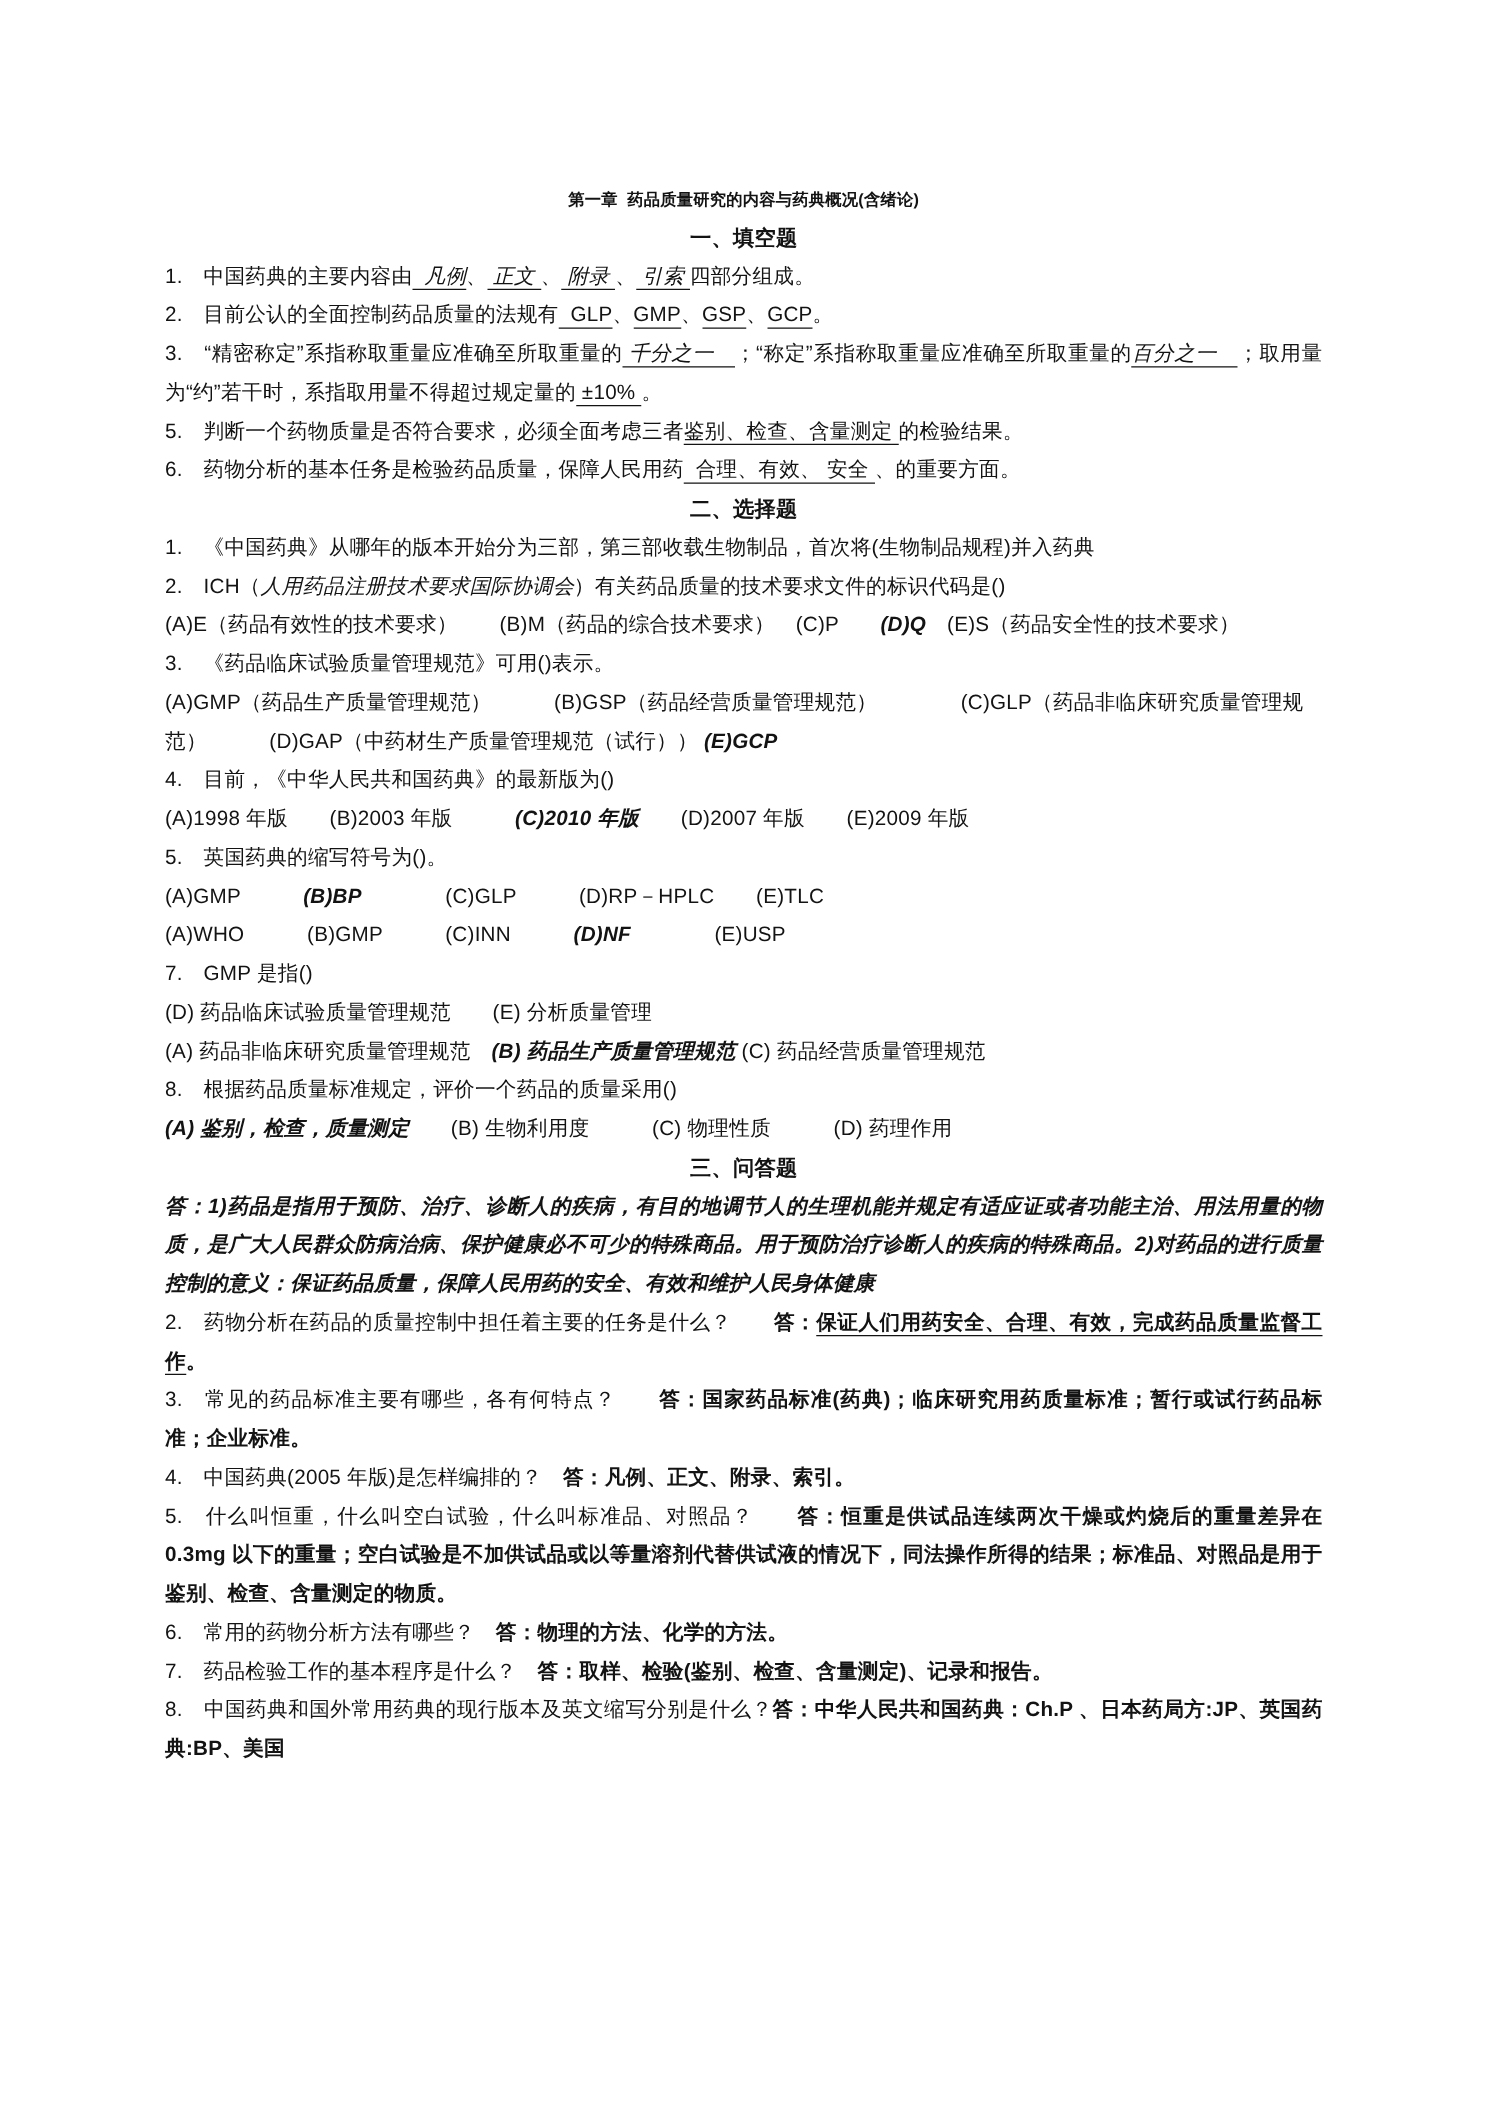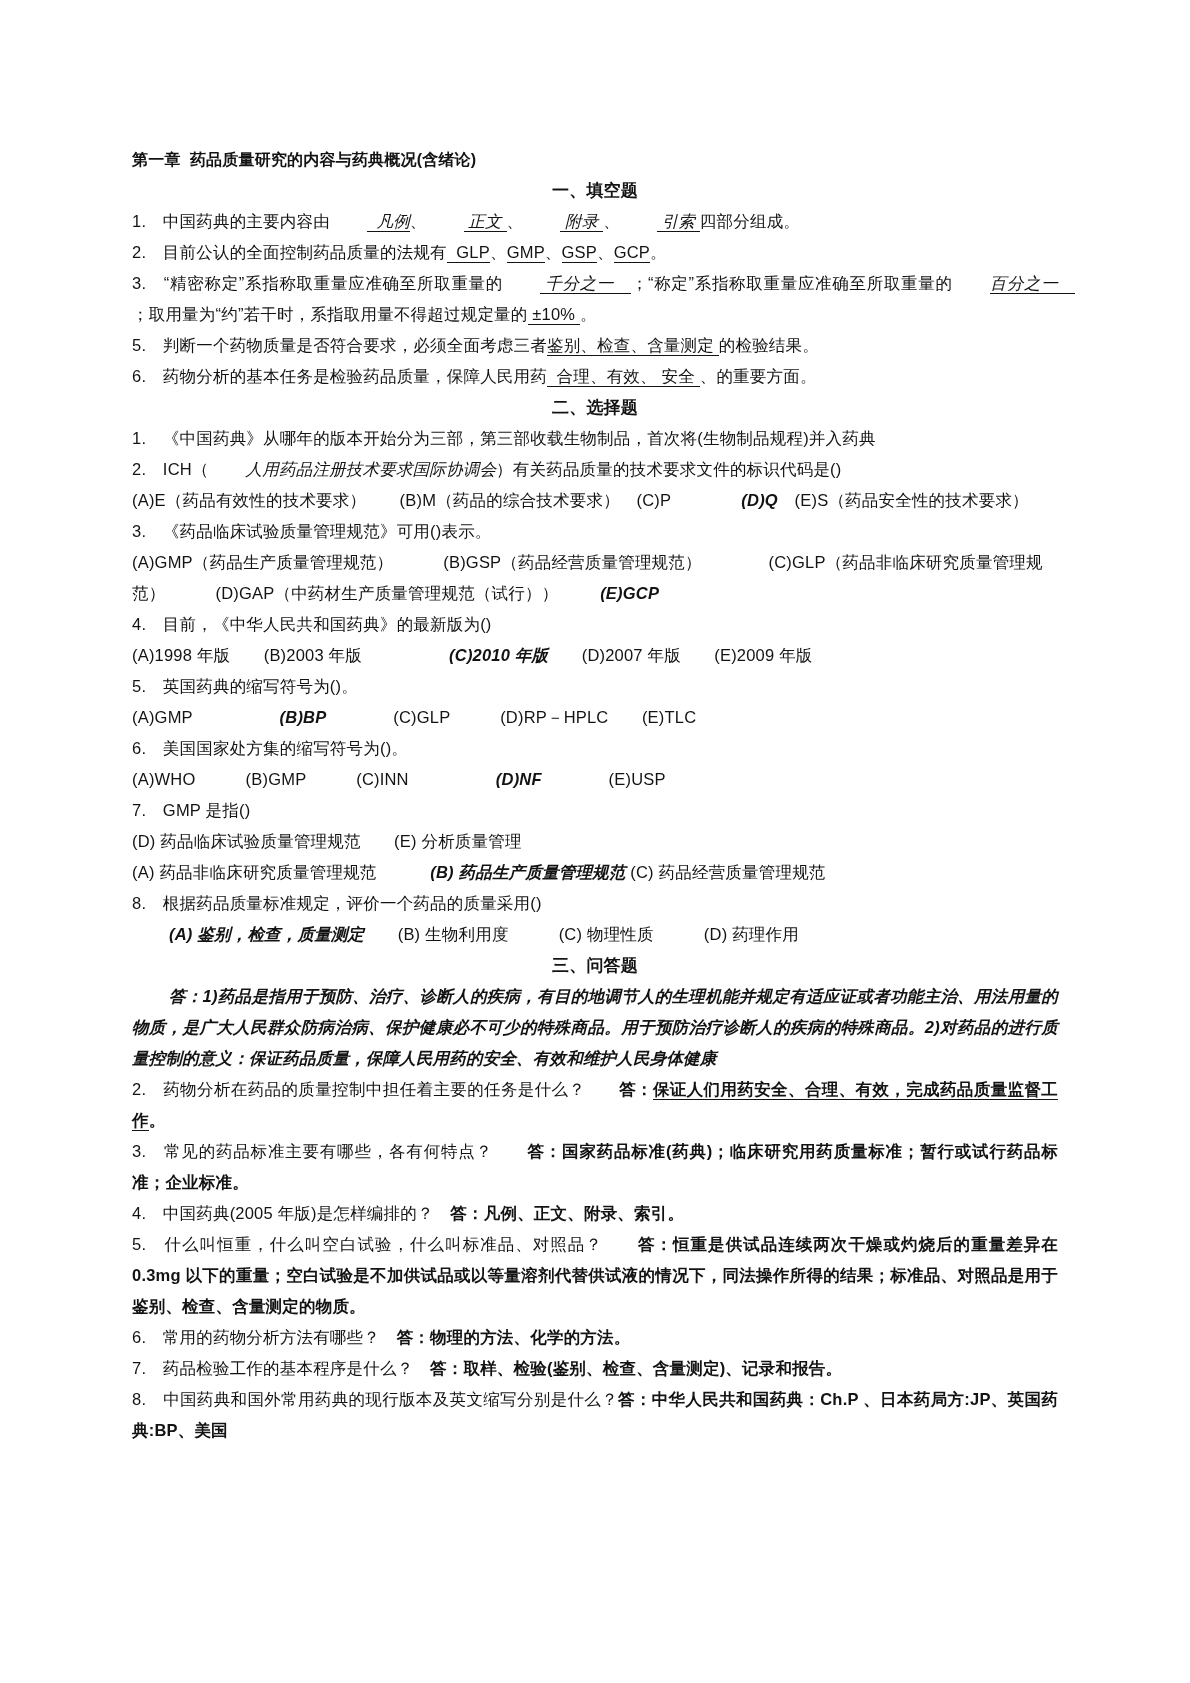--- a/index.html
+++ b/index.html
@@ -19,33 +19,34 @@
     width: 926px;
   }
   .line {
     margin: 0;
     font-size: 16.5px;
     line-height: 31px;
     white-space: pre-wrap;
     letter-spacing: 0.2px;
   }
   .line.title {
+    text-align: center;
     font-weight: bold;
-    font-size: 16px;
+    font-size: 13px;
   }
   .line.heading {
     font-weight: bold;
     font-size: 17px;
     text-align: center;
   }
   .line.fill, .line.qa, .line.answer {
     text-align: justify;
   }
   .seg.b { font-weight: bold; }
-  .seg.i { font-style: italic; margin-left: 37px; }
+  .seg.i { font-style: italic; }
   .seg.u {
     border-bottom: 1.4px solid #131313;
     padding-bottom: 1px;
   }
 </style>
 </head>
 <body>
 
 <div class="page">
   <p class="line title">第一章  药品质量研究的内容与药典概况(含绪论)</p>
@@ -59,21 +60,20 @@
       <p class="line heading"><span class="seg b">二、选择题</span></p>
       <p class="line question"><span class="seg">1.　《中国药典》从哪年的版本开始分为三部，第三部收载生物制品，首次将(生物制品规程)并入药典</span></p>
       <p class="line question"><span class="seg">2.　ICH（</span><span class="seg i">人用药品注册技术要求国际协调会</span><span class="seg">）有关药品质量的技术要求文件的标识代码是()</span></p>
       <p class="line options"><span class="seg">(A)E（药品有效性的技术要求）　　(B)M（药品的综合技术要求）　(C)P　　</span><span class="seg b i">(D)Q</span><span class="seg">　(E)S（药品安全性的技术要求）</span></p>
       <p class="line question"><span class="seg">3.　《药品临床试验质量管理规范》可用()表示。</span></p>
       <p class="line options"><span class="seg">(A)GMP（药品生产质量管理规范）　　　(B)GSP（药品经营质量管理规范）　　　　(C)GLP（药品非临床研究质量管理规范）　　　(D)GAP（中药材生产质量管理规范（试行）） </span><span class="seg b i">(E)GCP</span></p>
       <p class="line question"><span class="seg">4.　目前，《中华人民共和国药典》的最新版为()</span></p>
       <p class="line options"><span class="seg">(A)1998 年版　　(B)2003 年版　　　</span><span class="seg b i">(C)2010 年版</span><span class="seg">　　(D)2007 年版　　(E)2009 年版</span></p>
       <p class="line question"><span class="seg">5.　英国药典的缩写符号为()。</span></p>
       <p class="line options"><span class="seg">(A)GMP　　　</span><span class="seg b i">(B)BP</span><span class="seg">　　　　(C)GLP　　　(D)RP－HPLC　　(E)TLC</span></p>
-      <p class="line question"><span class="seg">6.　美国国家处方集的缩写符号为()。</span></p>
       <p class="line options"><span class="seg">(A)WHO　　　(B)GMP　　　(C)INN　　　</span><span class="seg b i">(D)NF</span><span class="seg">　　　　(E)USP</span></p>
       <p class="line question"><span class="seg">7.　GMP 是指()</span></p>
       <p class="line options"><span class="seg">(D) 药品临床试验质量管理规范　　(E) 分析质量管理</span></p>
       <p class="line options"><span class="seg">(A) 药品非临床研究质量管理规范　</span><span class="seg b i">(B) 药品生产质量管理规范</span><span class="seg"> (C) 药品经营质量管理规范</span></p>
       <p class="line question"><span class="seg">8.　根据药品质量标准规定，评价一个药品的质量采用()</span></p>
       <p class="line options"><span class="seg b i">(A) 鉴别，检查，质量测定</span><span class="seg">　　(B) 生物利用度　　　(C) 物理性质　　　(D) 药理作用</span></p>
       <p class="line heading"><span class="seg b">三、问答题</span></p>
       <p class="line answer"><span class="seg b i">答：1)药品是指用于预防、治疗、诊断人的疾病，有目的地调节人的生理机能并规定有适应证或者功能主治、用法用量的物质，是广大人民群众防病治病、保护健康必不可少的特殊商品。用于预防治疗诊断人的疾病的特殊商品。2)对药品的进行质量控制的意义：保证药品质量，保障人民用药的安全、有效和维护人民身体健康</span></p>
       <p class="line qa"><span class="seg">2.　药物分析在药品的质量控制中担任着主要的任务是什么？　　</span><span class="seg b">答：</span><span class="seg b u">保证人们用药安全、合理、有效，完成药品质量监督工作</span><span class="seg b">。</span></p>
       <p class="line qa"><span class="seg">3.　常见的药品标准主要有哪些，各有何特点？　　</span><span class="seg b">答：国家药品标准(药典)；临床研究用药质量标准；暂行或试行药品标准；企业标准。</span></p>

